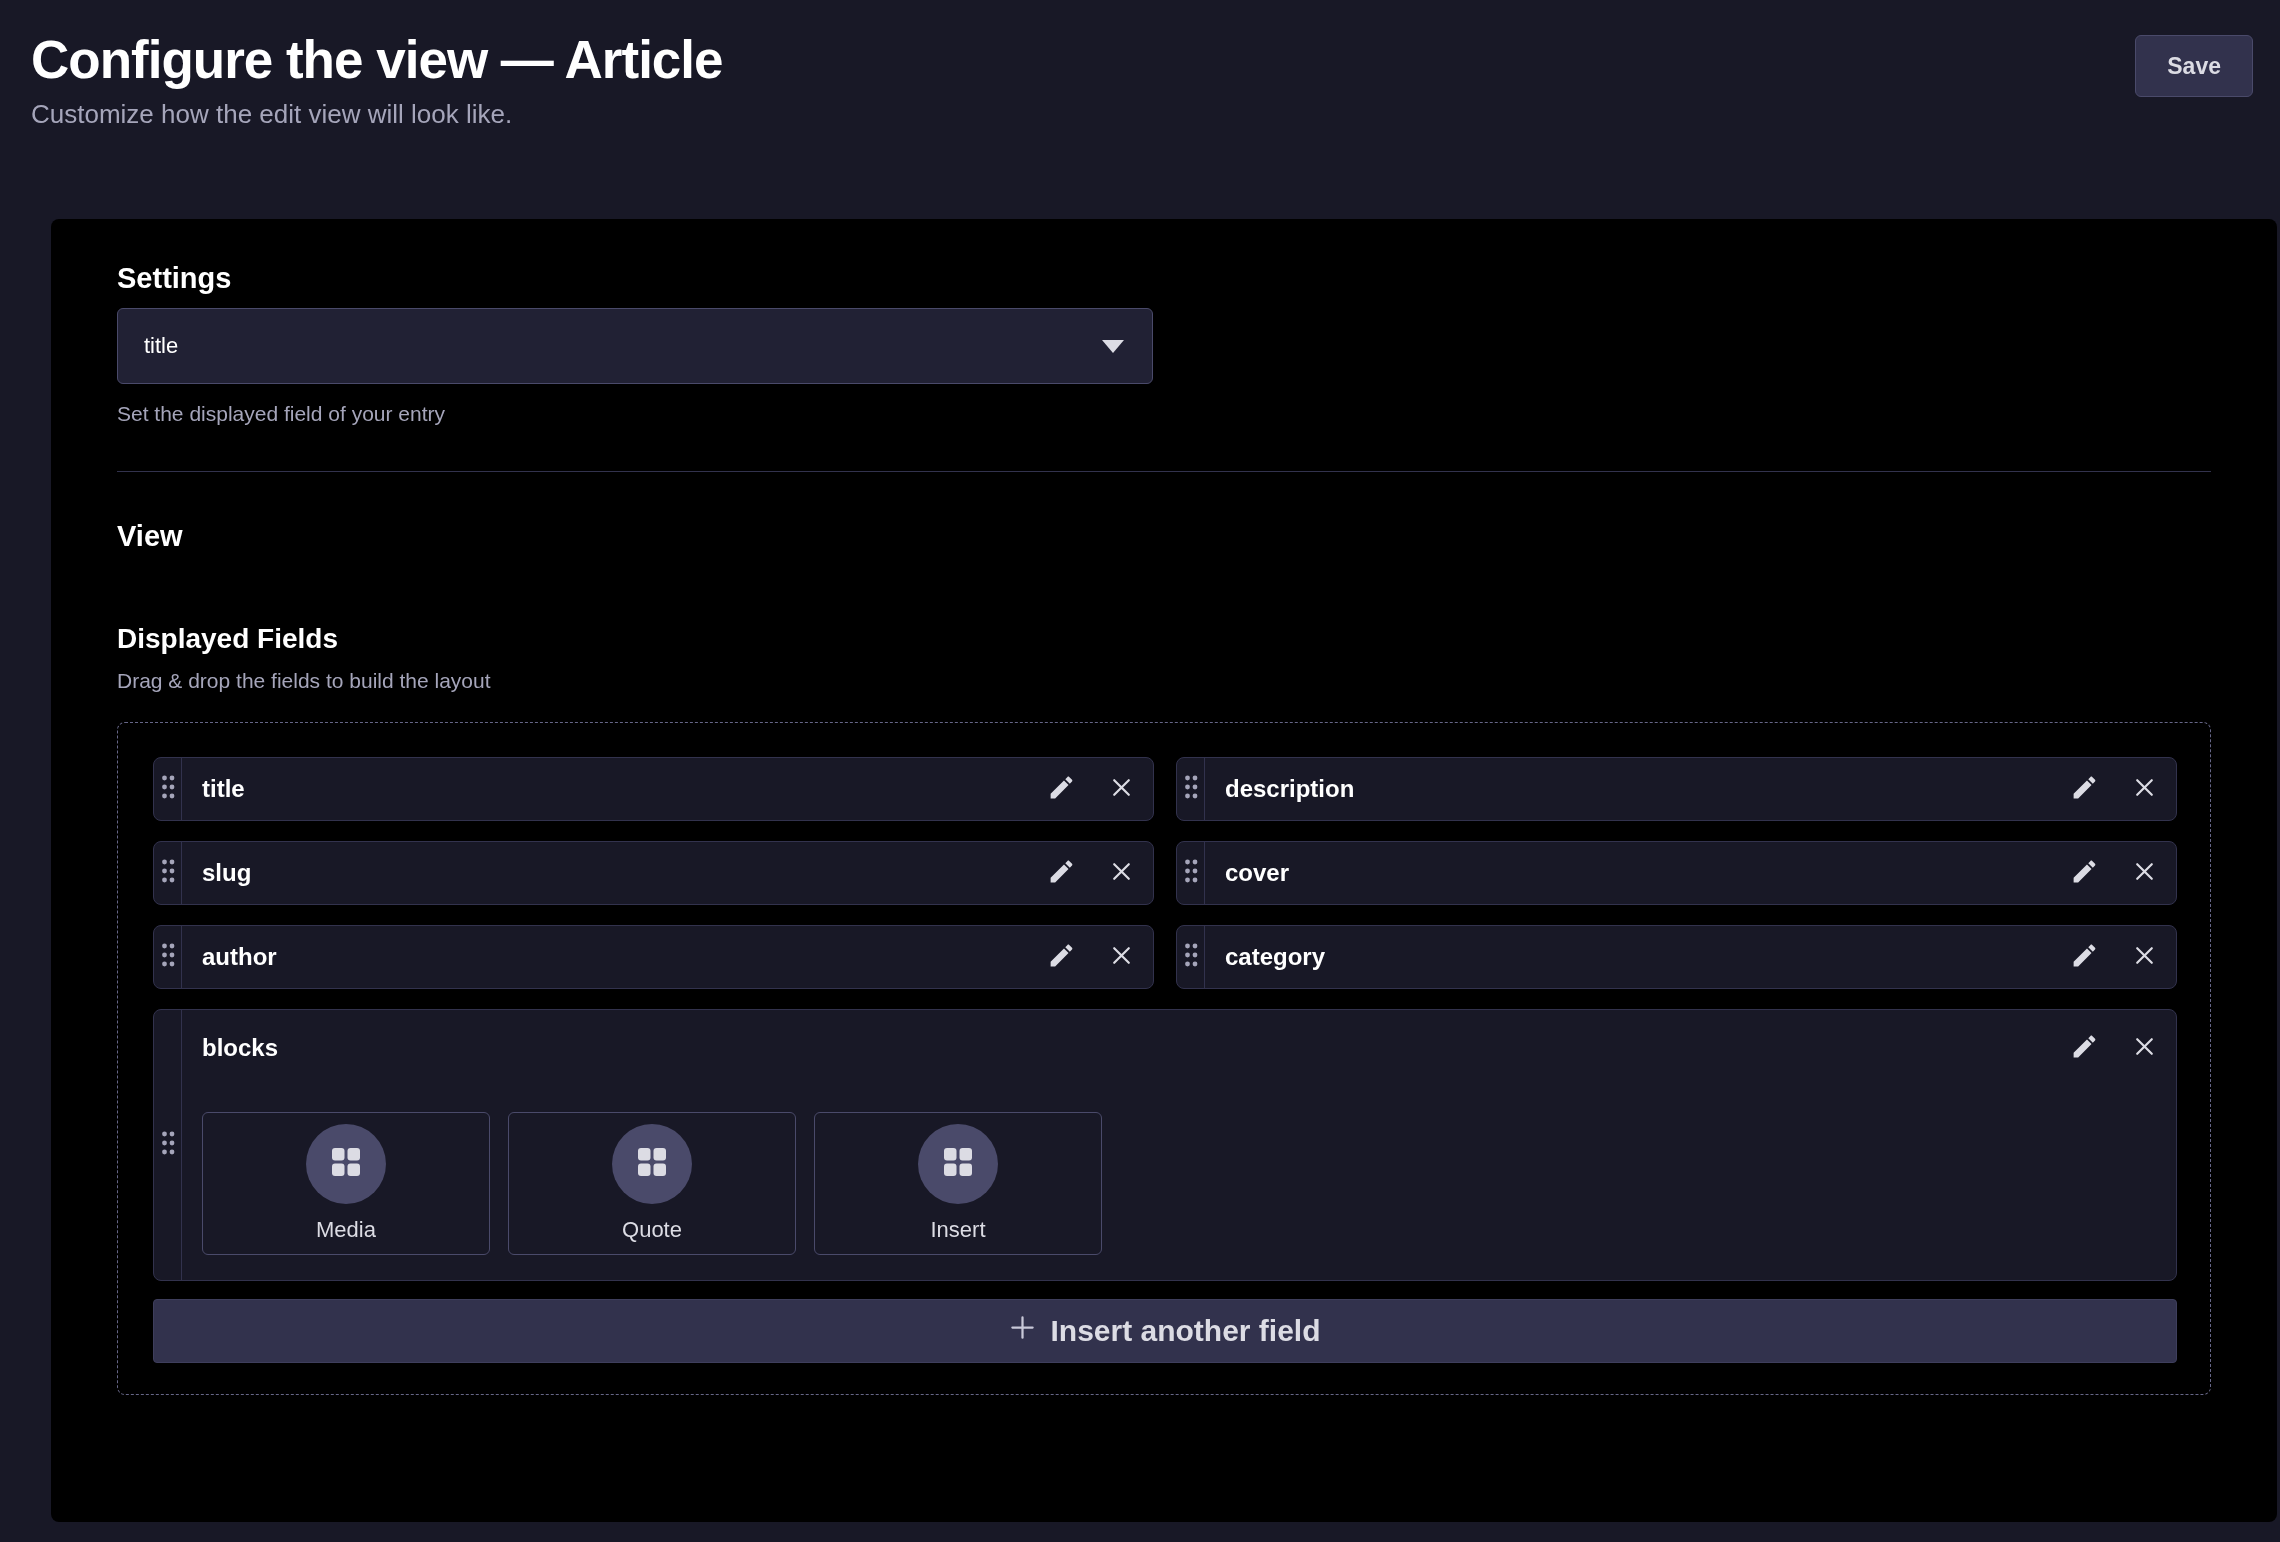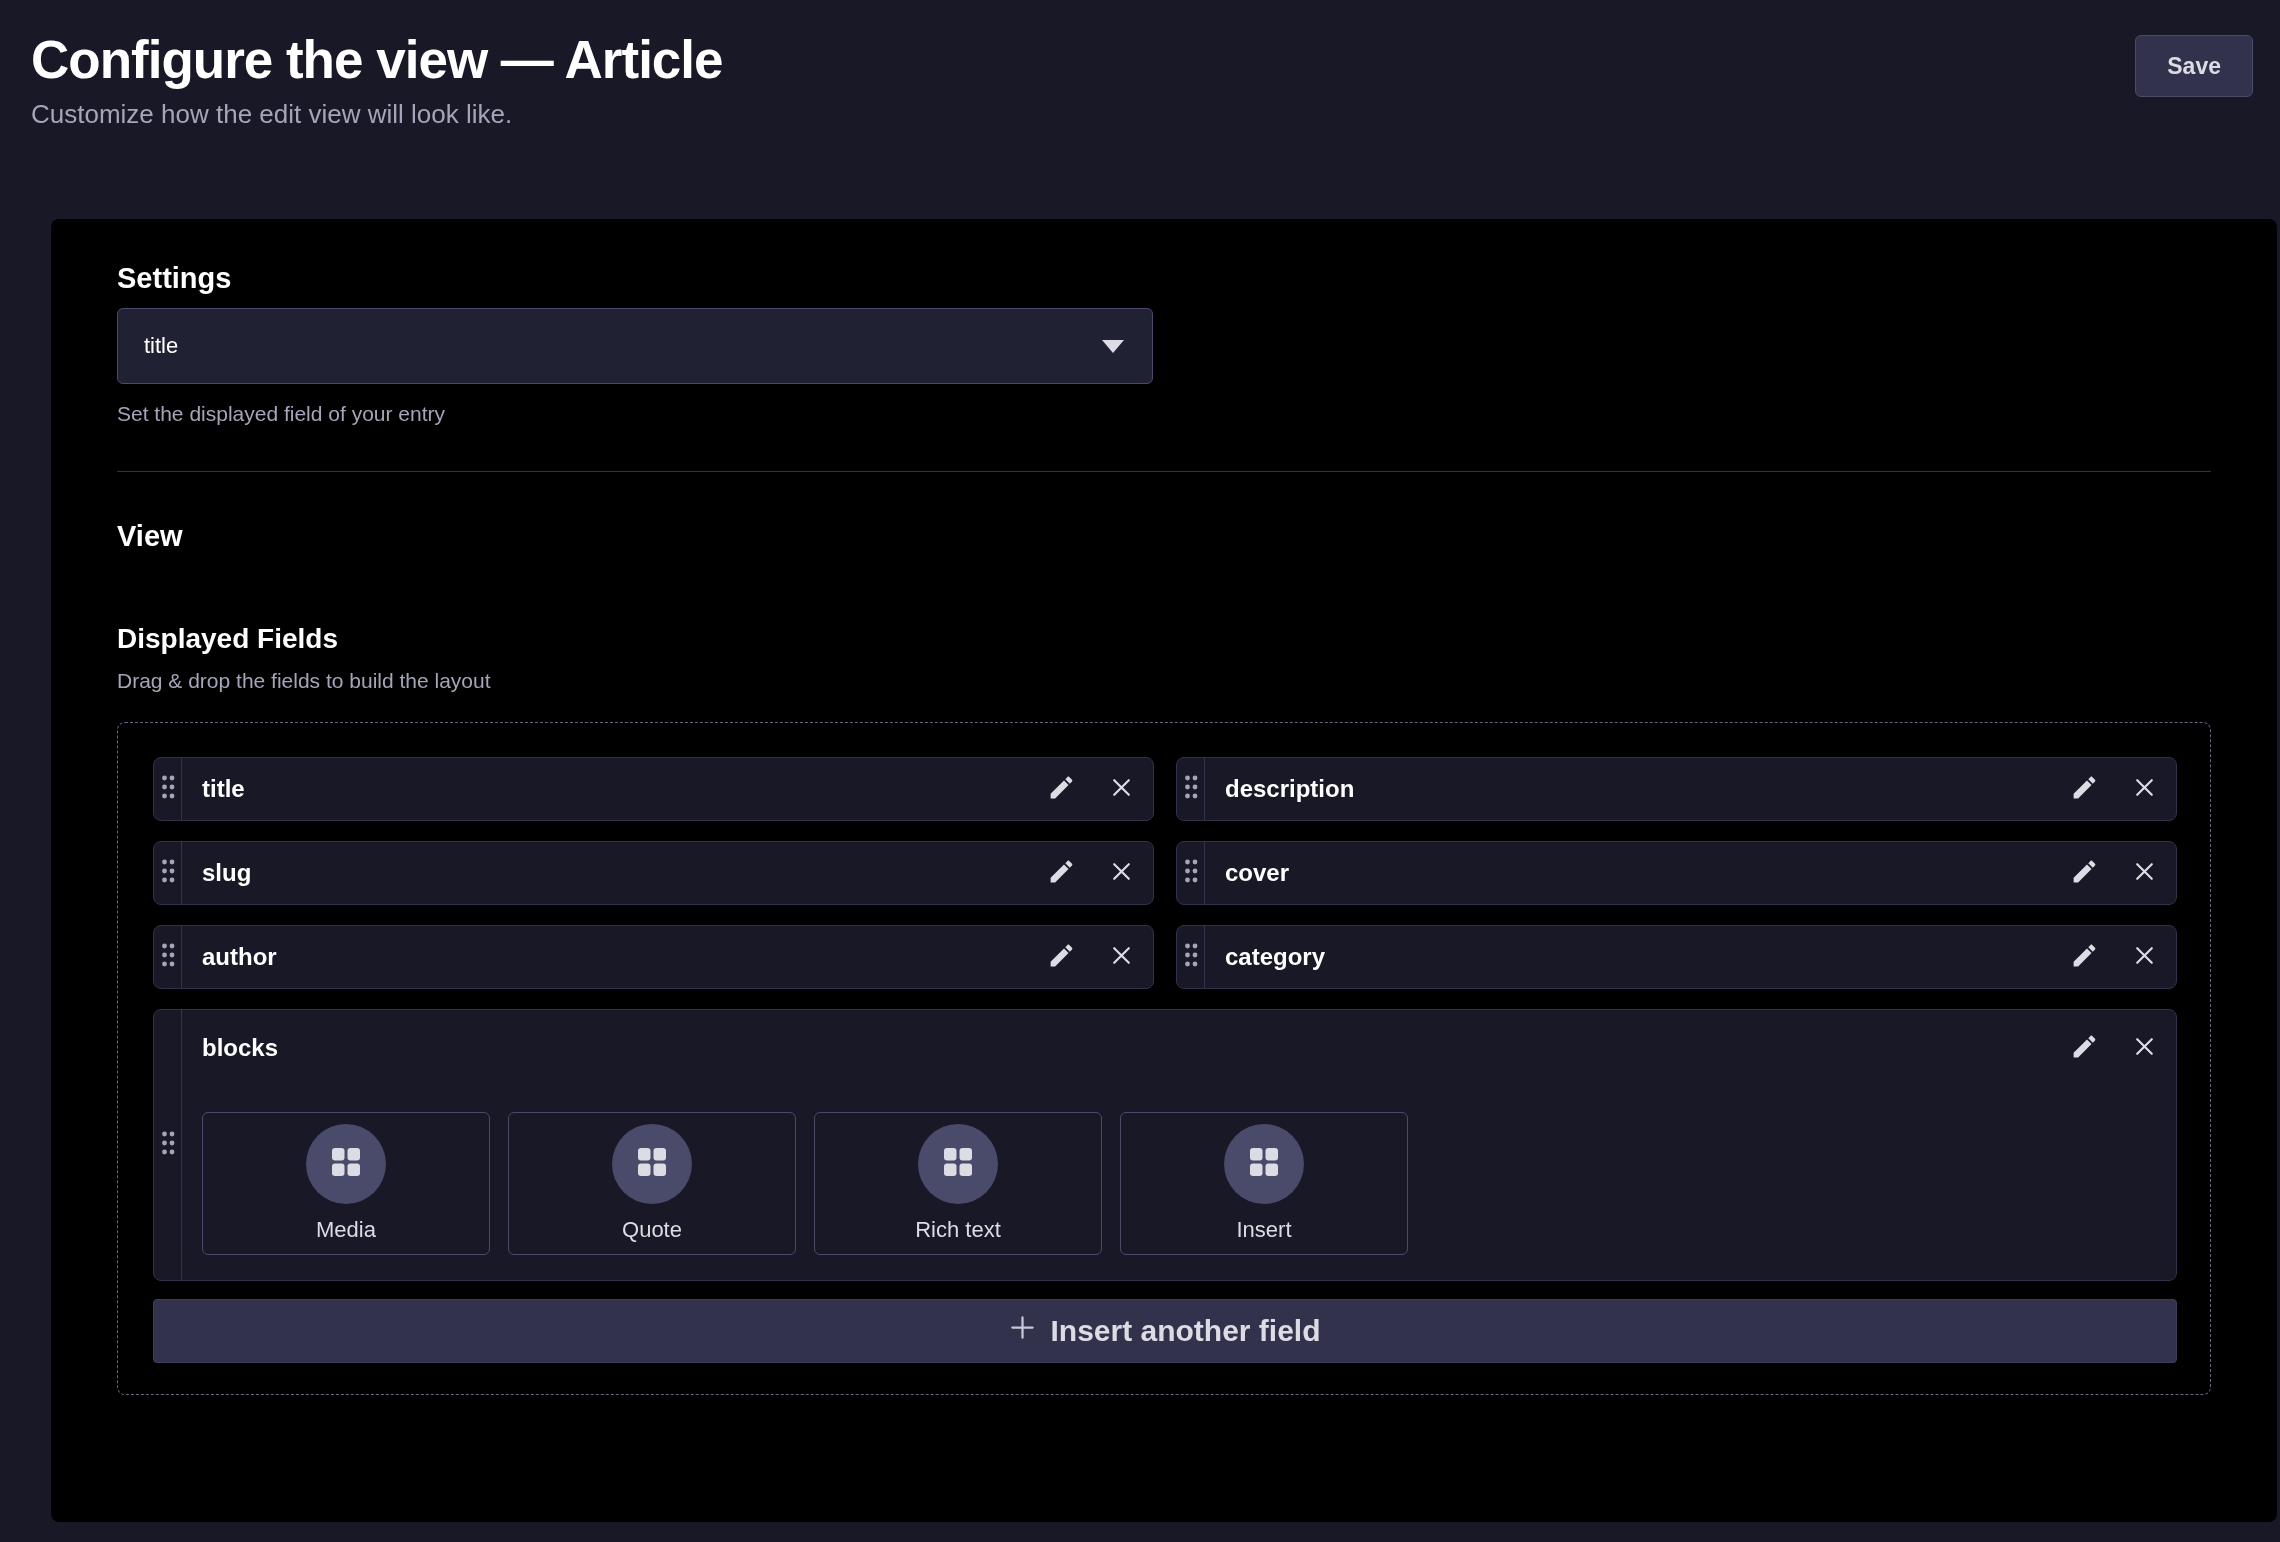--- a/index.html
+++ b/index.html
@@ -401,35 +401,20 @@
   <svg width="32" height="32" viewBox="0 0 32 32" aria-hidden="true">
     <g fill="#dcdce4">
       <rect x="2" y="2" width="12.5" height="12.5" rx="3"></rect>
       <rect x="17.5" y="2" width="12.5" height="12.5" rx="3"></rect>
       <rect x="2" y="17.5" width="12.5" height="12.5" rx="3"></rect>
       <rect x="17.5" y="17.5" width="12.5" height="12.5" rx="3"></rect>
     </g>
   </svg>
 </span>
               </span>
-              <span class="component-label">Rich text</span>
-            </div>
-          <div class="component-card">
-              <span class="component-circle">
-                <span>
-  <svg width="32" height="32" viewBox="0 0 32 32" aria-hidden="true">
-    <g fill="#dcdce4">
-      <rect x="2" y="2" width="12.5" height="12.5" rx="3"></rect>
-      <rect x="17.5" y="2" width="12.5" height="12.5" rx="3"></rect>
-      <rect x="2" y="17.5" width="12.5" height="12.5" rx="3"></rect>
-      <rect x="17.5" y="17.5" width="12.5" height="12.5" rx="3"></rect>
-    </g>
-  </svg>
-</span>
-              </span>
               <span class="component-label">Insert</span>
             </div>
         </div>
       </div>
     </div>
 
     <button class="insert-btn">
       <span>
   <svg width="27" height="27" viewBox="0 0 24 24" aria-hidden="true">
     <path d="M12 3v18M3 12h18" stroke="#c8c8d8" stroke-width="2" stroke-linecap="round" fill="none"></path>

